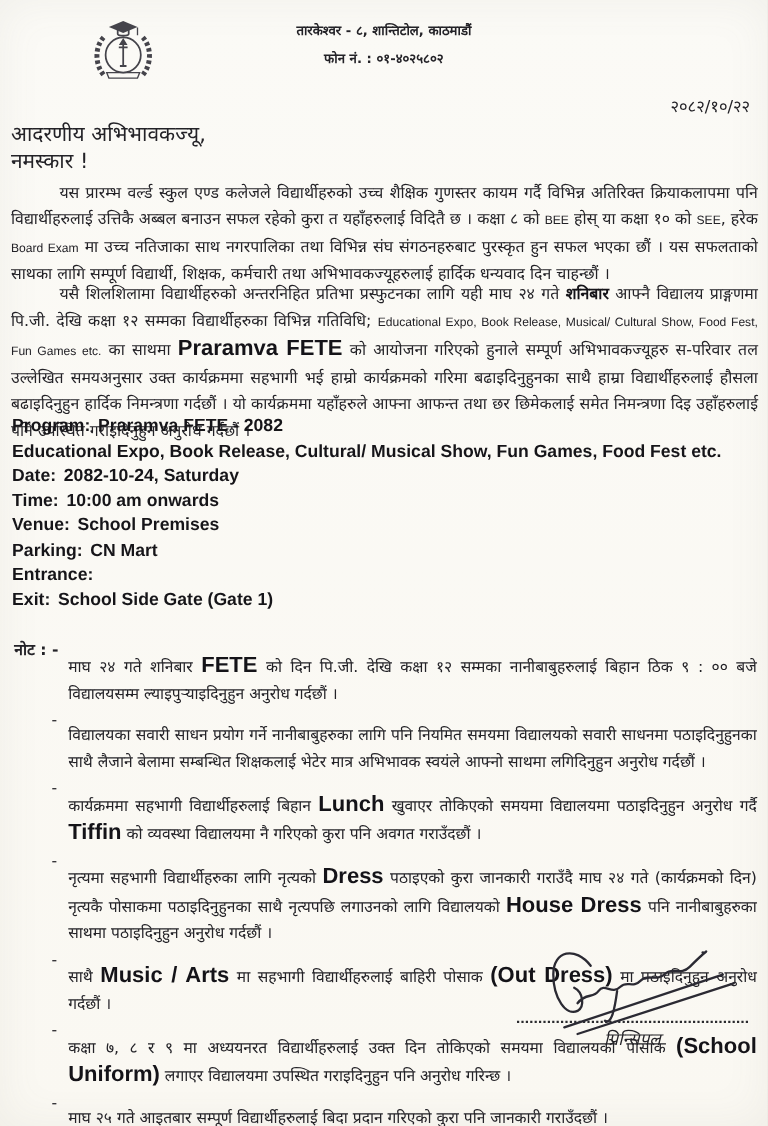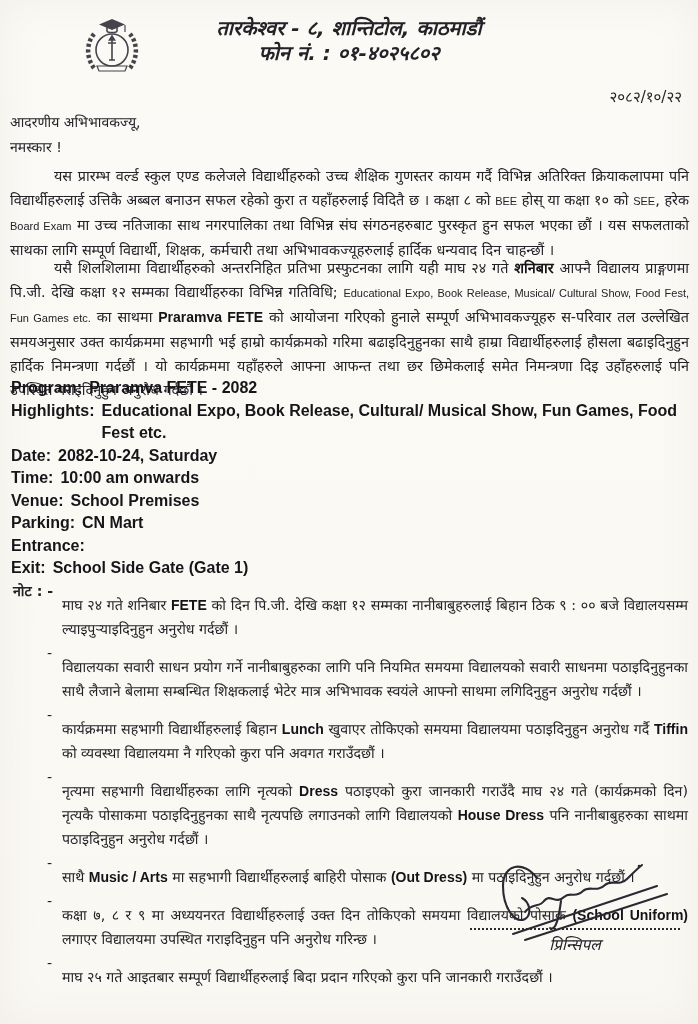--- a/index.html
+++ b/index.html
@@ -10,30 +10,30 @@
     background:linear-gradient(180deg,#fbfaf6 0%,#faf8f2 100%);
     font-family:"DejaVu Sans","Liberation Sans",sans-serif;
     color:#232227;
     overflow:hidden;
     box-shadow:inset 0 0 40px rgba(120,115,100,0.08);
   }
   
   .logo{position:absolute;left:80px;top:16px;width:64px;height:64px;}
   .head-text{position:absolute;left:0;right:0;top:16px;text-align:center;font-weight:700;}
   .school-name{font-size:18px;line-height:26px;}
-  .school-sub{font-size:20px;line-height:25px;font-style:italic;}
+  .school-sub{font-size:12px;line-height:25px;}
   .letter-date{position:absolute;right:16px;top:86px;font-size:15px;}
   
-  .salutation{position:absolute;left:10px;top:110px;font-size:14px;line-height:25px;}
+  .salutation{position:absolute;left:10px;top:110px;font-size:19px;line-height:25px;}
   
   .para{position:absolute;left:10px;right:9px;text-align:justify;font-size:14.4px;line-height:24px;text-indent:44px;}
   .para1{top:164px;}
   .para2{top:256px;}
   .seg-lat{font-family:"Liberation Sans",sans-serif;font-size:11px;}
-  .seg-b{font-family:"Liberation Sans",sans-serif;font-size:14px;font-weight:700;color:#141318;}
+  .seg-b{font-family:"Liberation Sans",sans-serif;font-size:20px;font-weight:700;color:#141318;}
   .seg-bdev{font-weight:700;color:#141318;}
   
   .program{position:absolute;left:11px;right:10px;top:377px;font-weight:700;font-size:16px;color:#161519;
            font-family:"Liberation Sans",sans-serif;}
   .prog-row{display:flex;line-height:22.5px;}
   .prog-label{margin-right:7px;white-space:nowrap;}
   .prog-value{flex:1;}
   
   .notes{position:absolute;left:13px;right:10px;top:579px;font-size:14.2px;line-height:24px;}
   .note-row{display:flex;align-items:flex-start;justify-content:flex-end;}
@@ -87,21 +87,20 @@
 
   <div class="para para1"><span>यस प्रारम्भ वर्ल्ड स्कुल एण्ड कलेजले विद्यार्थीहरुको उच्च शैक्षिक गुणस्तर कायम गर्दै विभिन्न अतिरिक्त क्रियाकलापमा पनि विद्यार्थीहरुलाई उत्तिकै अब्बल बनाउन सफल रहेको कुरा त यहाँहरुलाई विदितै छ । कक्षा ८ को </span><span class="seg-lat">BEE</span><span> होस् या कक्षा १० को </span><span class="seg-lat">SEE</span><span>, हरेक </span><span class="seg-lat">Board Exam</span><span> मा उच्च नतिजाका साथ नगरपालिका तथा विभिन्न संघ संगठनहरुबाट पुरस्कृत हुन सफल भएका छौं । यस सफलताको साथका लागि सम्पूर्ण विद्यार्थी, शिक्षक, कर्मचारी तथा अभिभावकज्यूहरुलाई हार्दिक धन्यवाद दिन चाहन्छौं ।</span></div>
   <div class="para para2"><span>यसै शिलशिलामा विद्यार्थीहरुको अन्तरनिहित प्रतिभा प्रस्फुटनका लागि यही माघ २४ गते </span><span class="seg-bdev">शनिबार</span><span> आफ्नै विद्यालय प्राङ्गणमा पि.जी. देखि कक्षा १२ सम्मका विद्यार्थीहरुका विभिन्न गतिविधि; </span><span class="seg-lat">Educational Expo, Book Release, Musical/ Cultural Show, Food Fest, Fun Games etc.</span><span> का साथमा </span><span class="seg-b">Praramva FETE</span><span> को आयोजना गरिएको हुनाले सम्पूर्ण अभिभावकज्यूहरु स-परिवार तल उल्लेखित समयअनुसार उक्त कार्यक्रममा सहभागी भई हाम्रो कार्यक्रमको गरिमा बढाइदिनुहुनका साथै हाम्रा विद्यार्थीहरुलाई हौसला बढाइदिनुहुन हार्दिक निमन्त्रणा गर्दछौं । यो कार्यक्रममा यहाँहरुले आफ्ना आफन्त तथा छर छिमेकलाई समेत निमन्त्रणा दिइ उहाँहरुलाई पनि उपस्थित गराइदिनुहुन अनुरोध गर्दछौं ।</span></div>
 
   <div class="program">
     <div class="prog-row">
       <span class="prog-label">Program:</span>
       <span class="prog-value">Praramva FETE - 2082</span>
     </div>
     <div class="prog-row">
-      <span class="prog-label">Highlights:</span>
       <span class="prog-value">Educational Expo, Book Release, Cultural/ Musical Show, Fun Games, Food Fest etc.</span>
     </div>
     <div class="prog-row">
       <span class="prog-label">Date:</span>
       <span class="prog-value">2082-10-24, Saturday</span>
     </div>
     <div class="prog-row">
       <span class="prog-label">Time:</span>
       <span class="prog-value">10:00 am onwards</span>
     </div>

